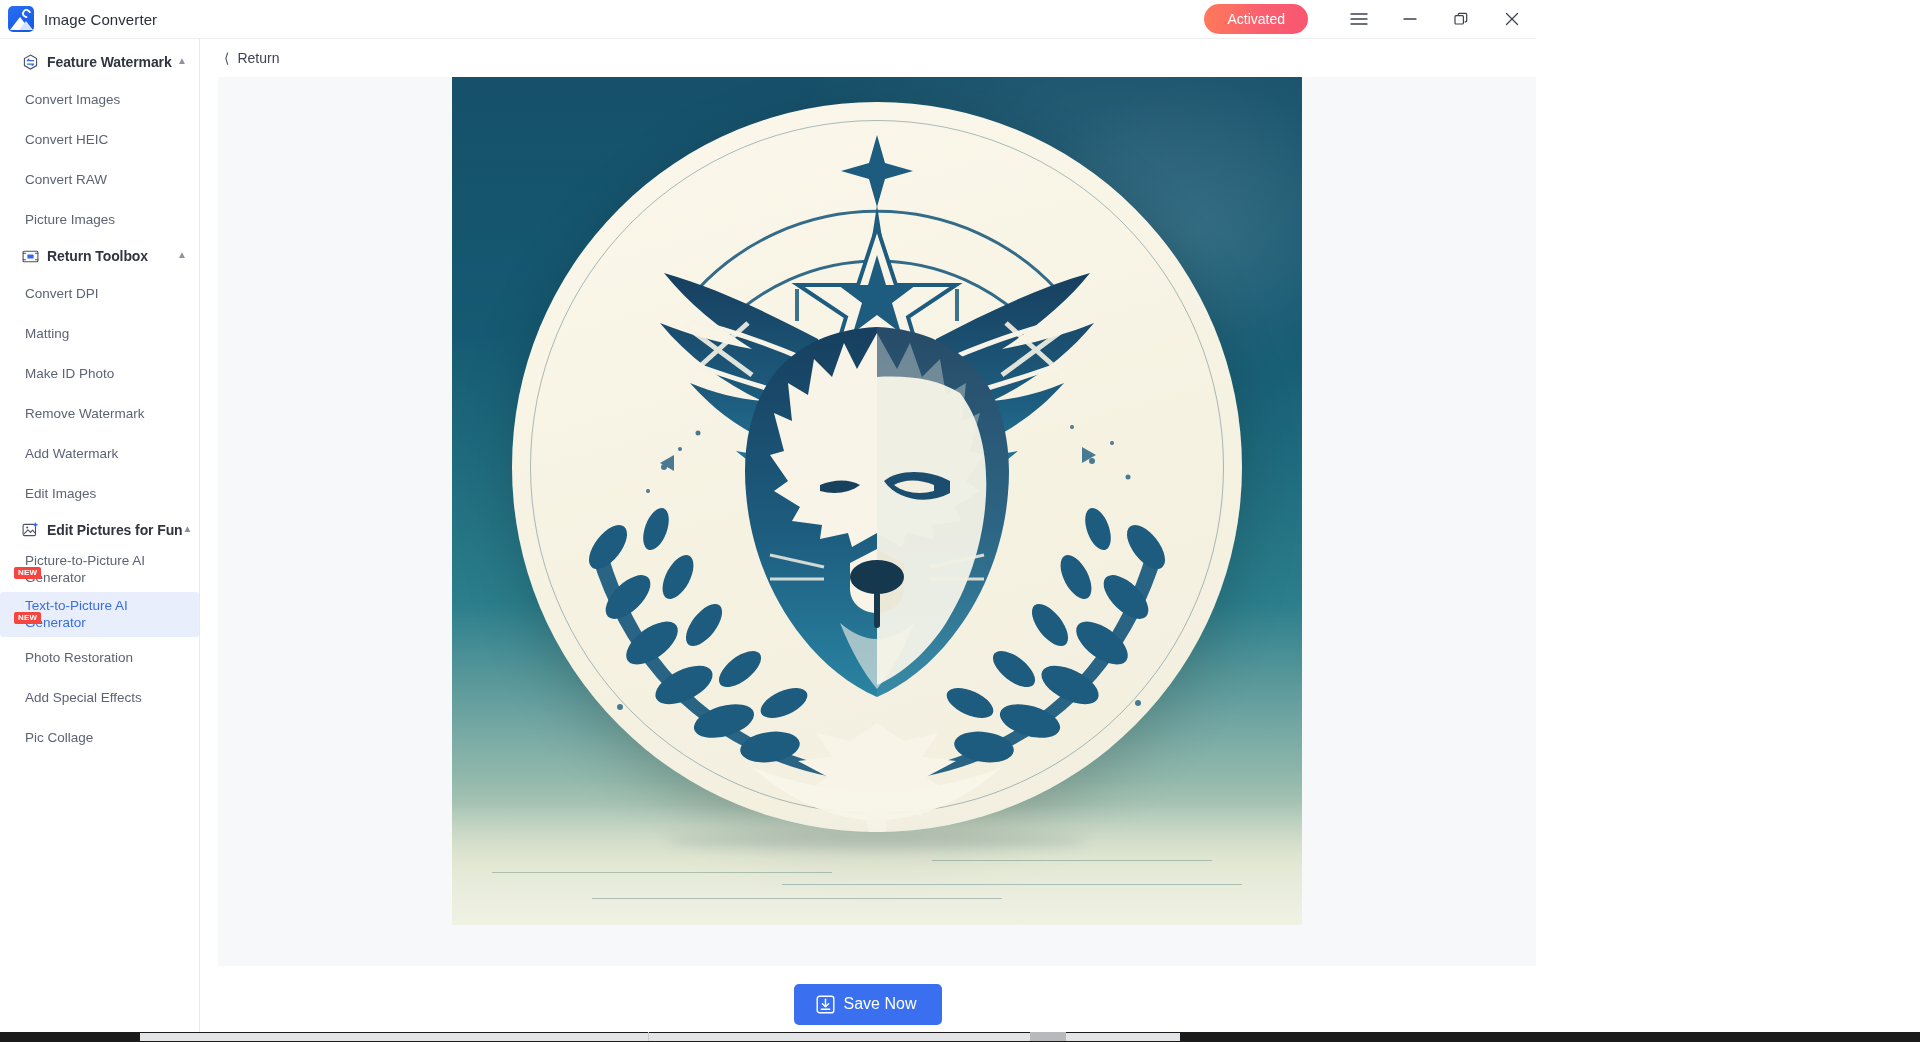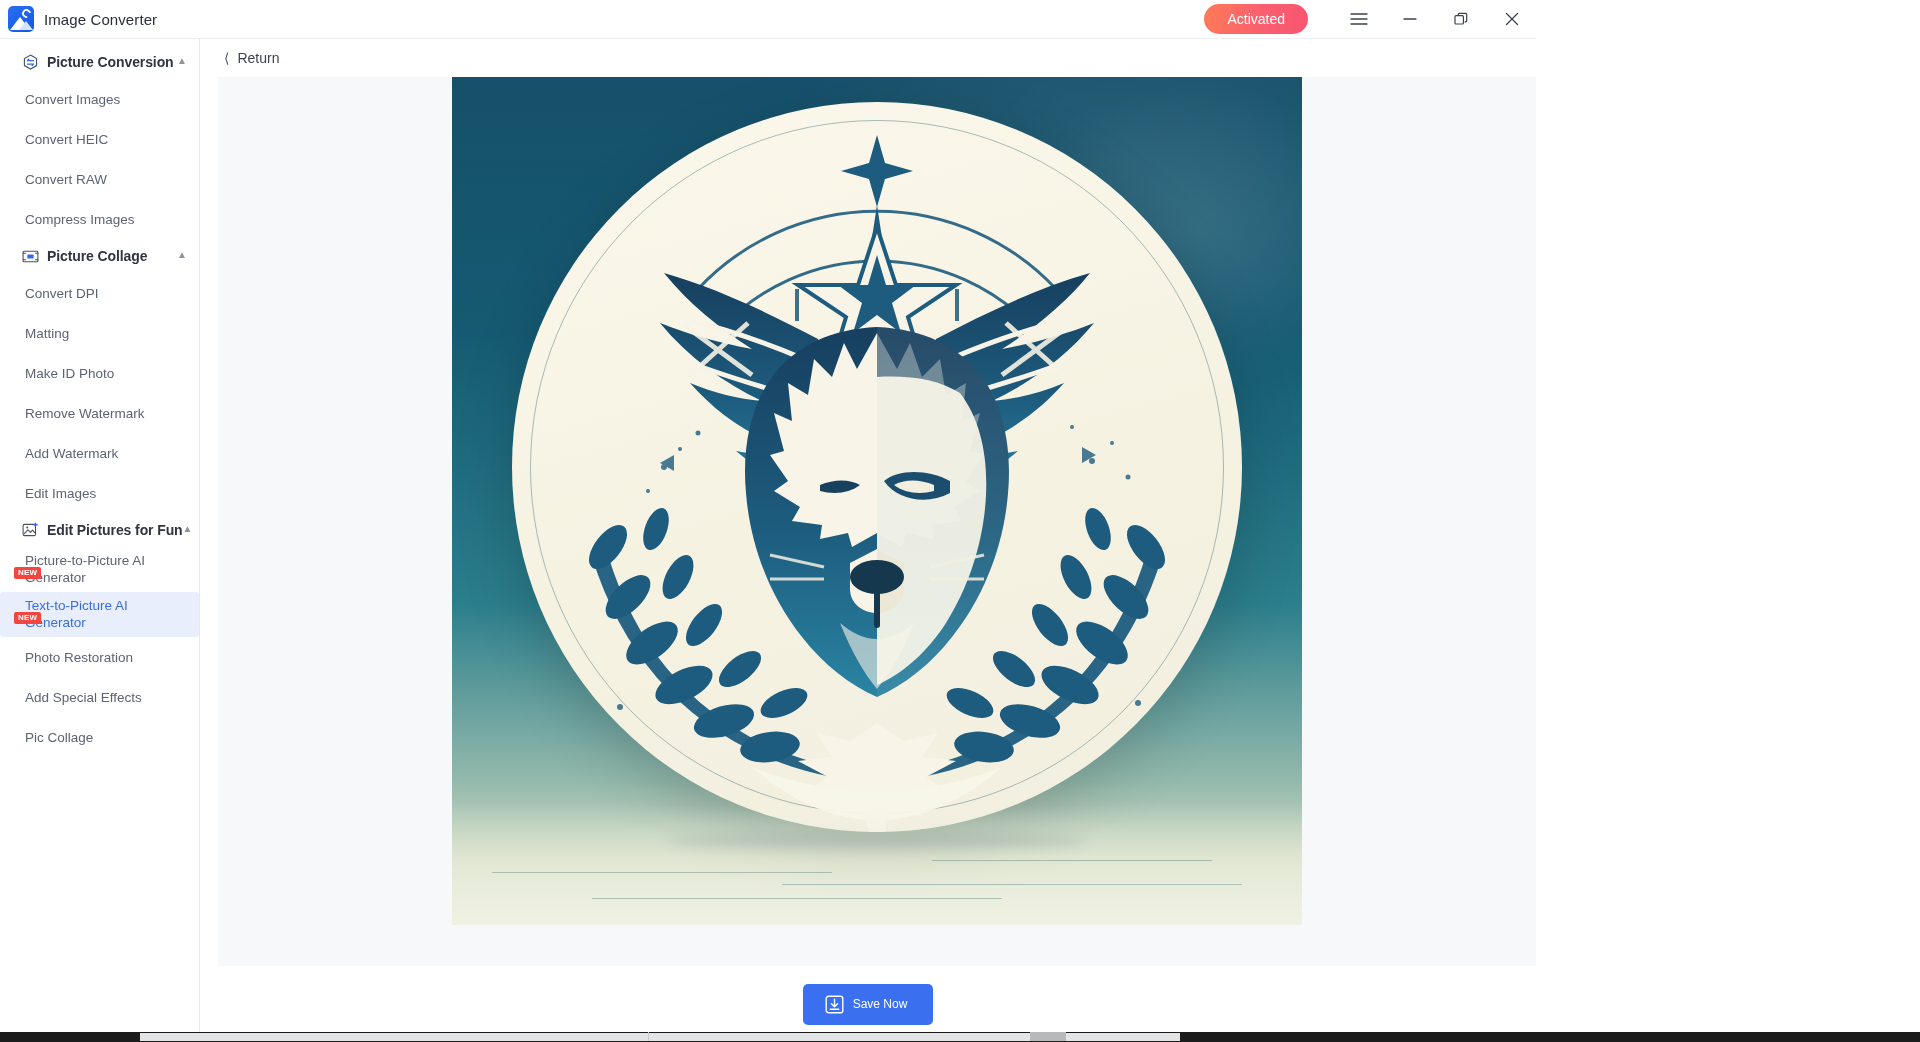--- a/index.html
+++ b/index.html
@@ -208,21 +208,21 @@
 
   
   .footer {
     height: 76px; min-height: 76px;
     display: flex; align-items: center; justify-content: center;
     background: #ffffff;
   }
   .save-btn {
     display: flex; align-items: center; gap: 9px;
     background: #3a6ff0; color: #ffffff;
-    font-size: 12px;
+    font-size: 16px;
     padding: 11px 26px 11px 22px;
     border-radius: 5px; border: none;
     cursor: pointer; user-select: none;
     font-family: "Liberation Sans", sans-serif;
   }
   .save-btn .dl { display: flex; }
 
   
   .bottom-strip {
     position: absolute; left: 0; bottom: 0;
@@ -295,46 +295,46 @@
 
     <div class="sidebar">
 
       <div class="group-head">
         <span class="gicon">
           <svg width="17" height="17" viewBox="0 0 17 17" fill="none">
             <path d="M8.5 1.1 14.6 4.6v7L8.5 15.1 2.4 11.6v-7z" stroke="#4a5263" stroke-width="1.1" fill="#fff"></path>
             <path d="M5.4 6.6h6.2M5.4 6.6l1.5-1.3M11.6 10.1H5.4M11.6 10.1l-1.5 1.3" stroke="#2f6bf0" stroke-width="1.3" stroke-linecap="round" stroke-linejoin="round"></path>
           </svg>
         </span>
-        <span class="glabel">Picture Conversion</span>
+        <span class="glabel">Feature Watermark</span>
         <span class="chev">▲</span>
       </div>
 
       <div class="nav-item">
         <span>Convert Images</span>
       </div>
       <div class="nav-item">
         <span>Convert HEIC</span>
       </div>
       <div class="nav-item">
         <span>Convert RAW</span>
       </div>
       <div class="nav-item">
-        <span>Compress Images</span>
+        <span>Picture Images</span>
       </div>
 
       <div class="group-head">
         <span class="gicon">
           <svg width="17" height="15" viewBox="0 0 17 15" fill="none">
             <rect x="1.1" y="2.2" width="14.8" height="10.6" rx="1" stroke="#4a5263" stroke-width="1.1" fill="#fff"></rect>
             <rect x="5.4" y="5.6" width="6.2" height="3.9" rx=".6" fill="#2f6bf0"></rect>
             <path d="M1.1 4.3h2.4M1.1 10.7h2.4M13.5 4.3h2.4M13.5 10.7h2.4" stroke="#4a5263" stroke-width="1.1" stroke-linecap="round"></path>
           </svg>
         </span>
-        <span class="glabel">Picture Collage</span>
+        <span class="glabel">Return Toolbox</span>
         <span class="chev">▲</span>
       </div>
 
       <div class="nav-item">
         <span>Convert DPI</span>
       </div>
       <div class="nav-item">
         <span>Matting</span>
       </div>
       <div class="nav-item">

